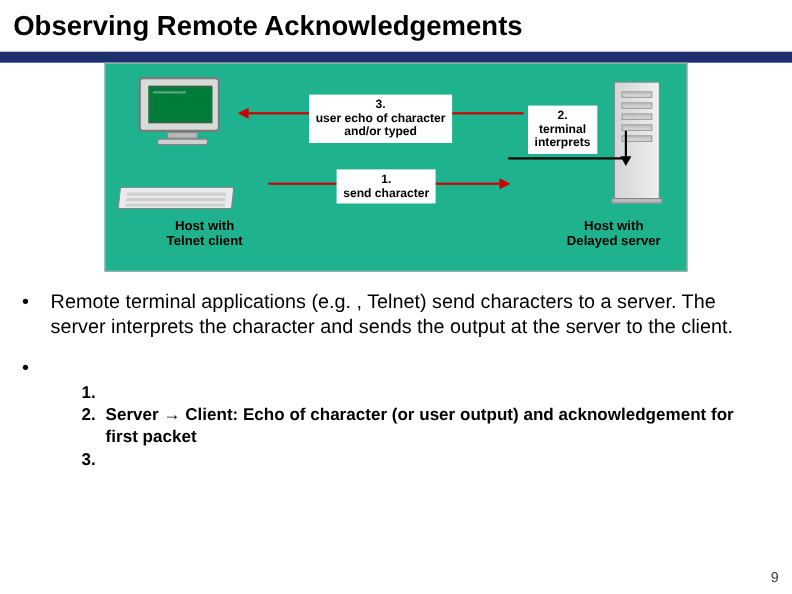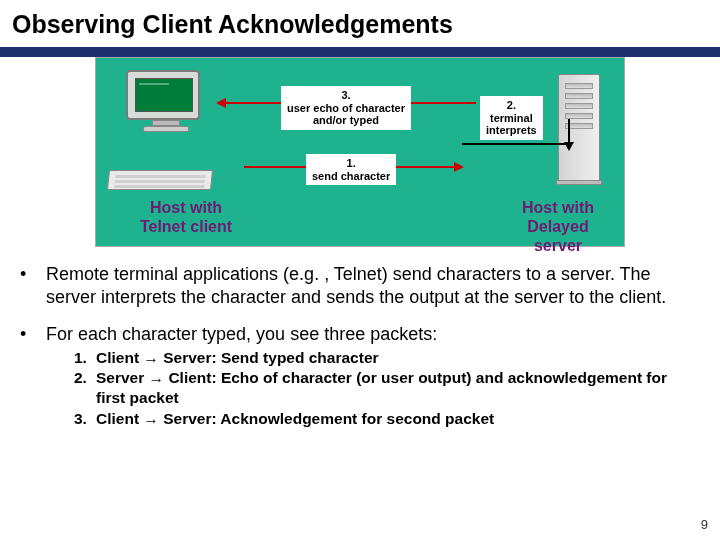--- a/index.html
+++ b/index.html
@@ -144,23 +144,23 @@
     padding: 3px 6px;
     line-height: 1.15;
     color: #000;
     white-space: nowrap;
   }
   .l1 { left: 210px; top: 96px; }
   .l2 { left: 384px; top: 38px; }
   .l3 { left: 185px; top: 28px; }
   .caption {
     position: absolute;
-    font-size: 16px;
-    font-weight: bold;
-    color: #701a75;
+    font-size: 12px;
+    font-weight: bold;
+    color: #000000;
     text-align: center;
     line-height: 1.2;
   }
   .cap-client { left: 36px; top: 140px; width: 108px; }
   .cap-server { right: 16px; top: 140px; width: 100px; }
 
   .body-text {
     padding: 2px 42px 0 20px;
   }
   .bullet-row {
@@ -188,21 +188,21 @@
     position: absolute;
     right: 12px;
     bottom: 8px;
     font-size: 13px;
     color: #333;
   }
 </style>
 </head>
 <body>
 
-<div class="title">Observing Client Acknowledgements</div>
+<div class="title">Observing Remote Acknowledgements</div>
 <div class="title-bar"></div>
 
 <div class="diagram-wrap">
   <div class="diagram">
 
     <div class="monitor">
       <div class="mon-body">
           <div class="mon-screen">
             <div class="mon-line"></div>
           </div>
@@ -261,31 +261,28 @@
   </div>
 </div>
 
 <div class="body-text">
   <div class="bullet-row">
     <div class="dot">•</div>
     <div>Remote terminal applications (e.g. , Telnet) send characters to a server. The server interprets the character and sends the output at the server to the client.</div>
   </div>
   <div class="bullet-row">
     <div class="dot">•</div>
-    <div>For each character typed, you see three packets:</div>
   </div>
   <div class="numlist">
     <div class="item">
       <div class="num">1.</div>
-      <div class="arrow-glyph">Client → Server: Send typed character</div>
     </div>
     <div class="item">
       <div class="num">2.</div>
       <div class="arrow-glyph">Server → Client: Echo of character (or user output) and acknowledgement for first packet</div>
     </div>
     <div class="item">
       <div class="num">3.</div>
-      <div class="arrow-glyph">Client → Server: Acknowledgement for second packet</div>
     </div>
   </div>
 </div>
 
 <div class="pagenum">9</div>
 
 </body></html>

